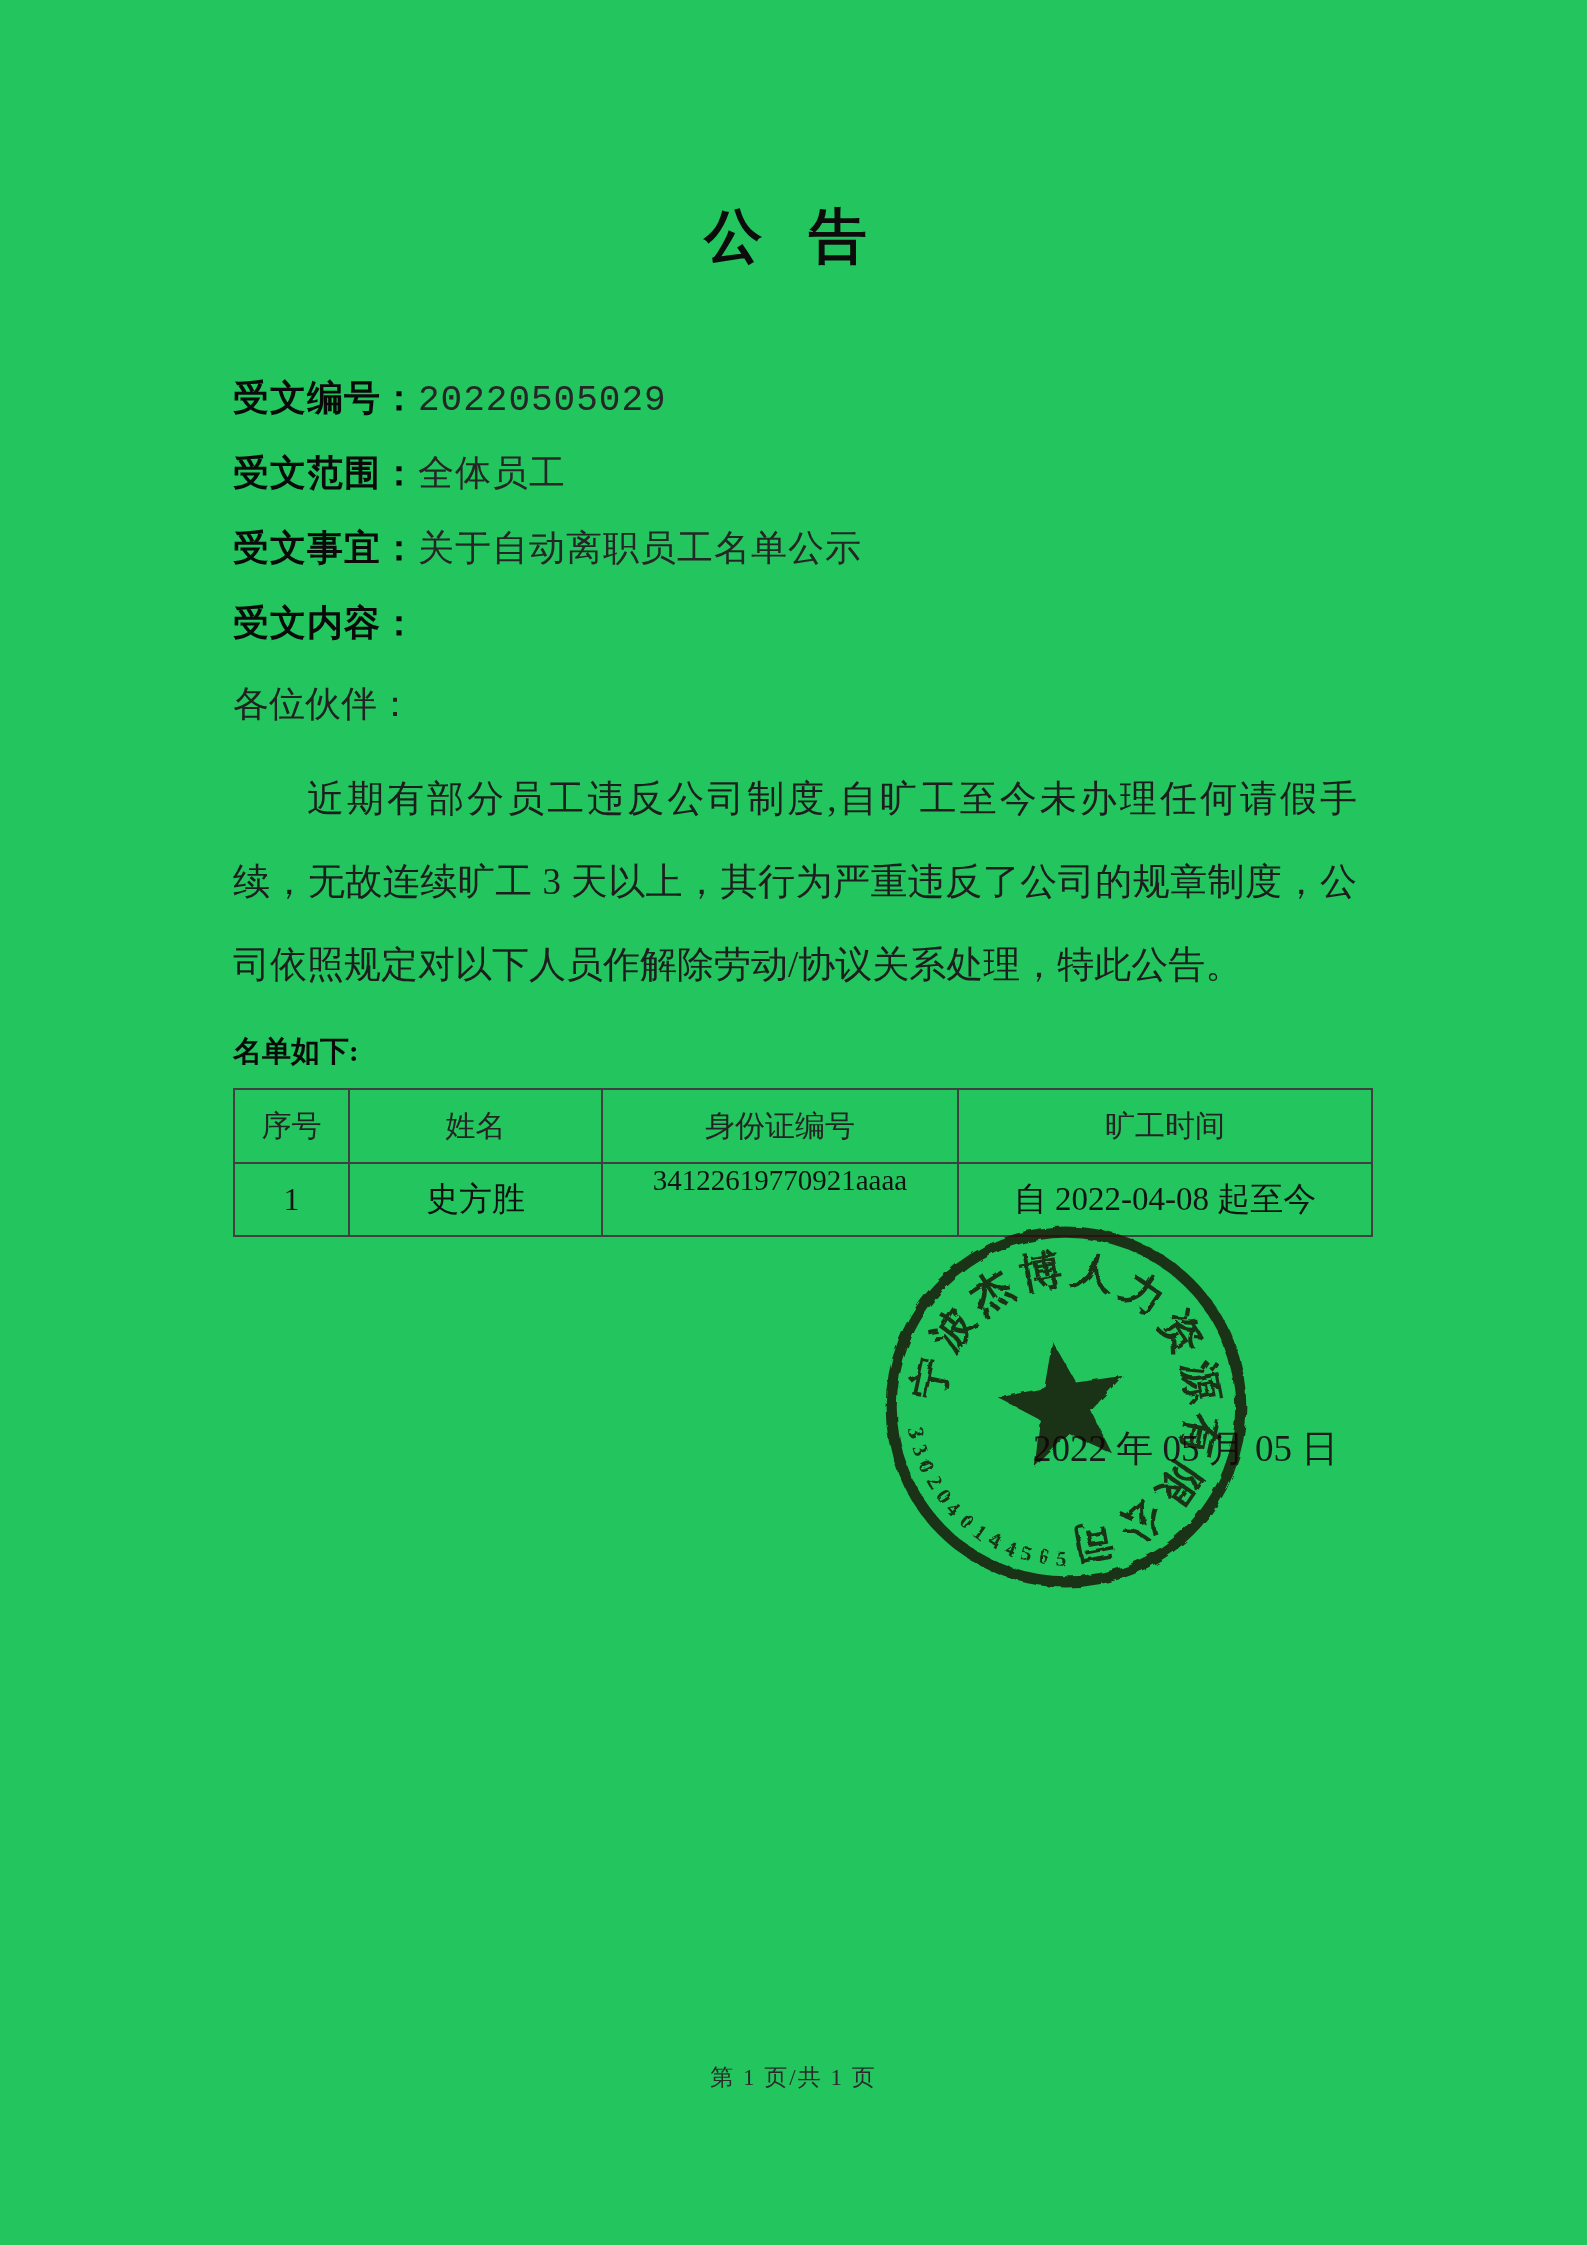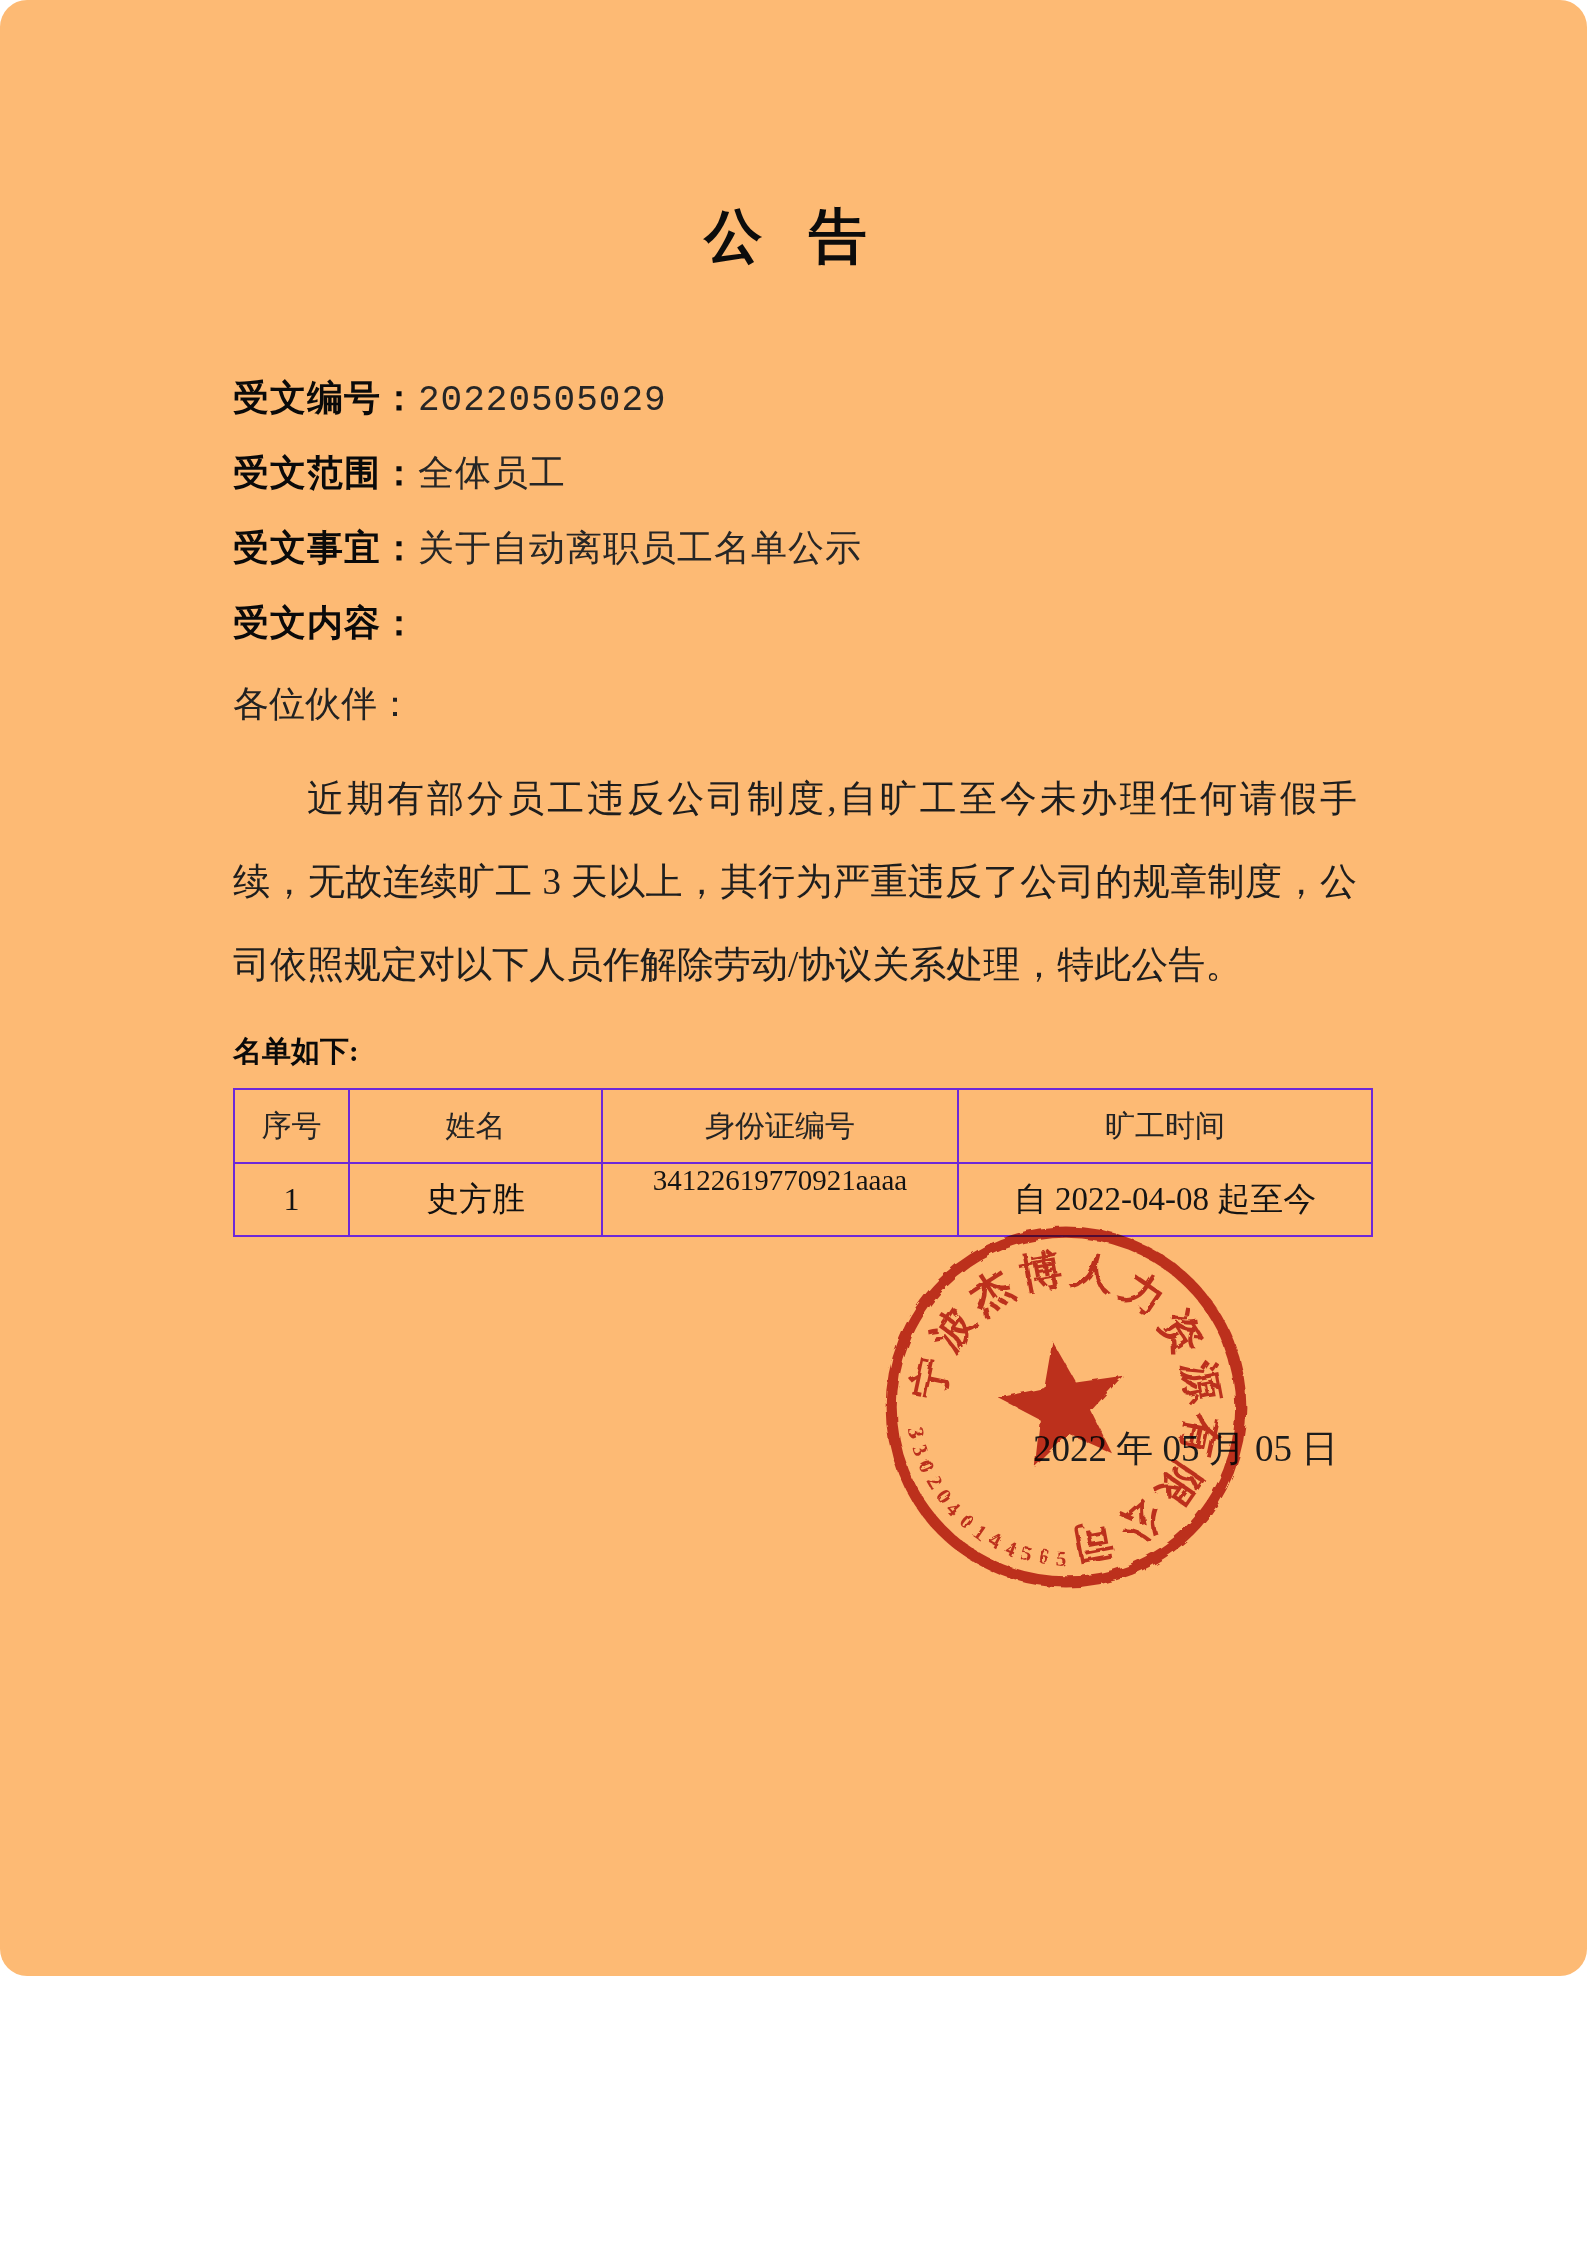--- a/index.html
+++ b/index.html
@@ -1,23 +1,22 @@
 <!DOCTYPE html>
 <html><head>
 <meta charset="utf-8">
 <style>
   html,body{margin:0;padding:0;background:#ffffff;}
   .page{
     position:relative;
-    width:1587px;height:1976px;
-    background:#fdba74;
+    width:1587px;height:2245px;
+    background:#22c55e;
     font-family:"Liberation Serif","DejaVu Serif",serif;
     color:#141414;
     overflow:hidden;
-    border-radius:27px;
   }
   .abs{position:absolute;}
   .doc-title{
     left:0;top:198px;width:1587px;
     text-align:center;
     font-size:58px;font-weight:700;
     letter-spacing:16px;
     color:#0c0c0c;
   }
   .meta-line{
@@ -44,21 +43,21 @@
   .list-intro{
     left:233px;top:1033px;height:36px;line-height:36px;
     font-size:29px;font-weight:700;color:#0a0a0a;
   }
   table.roster{
     position:absolute;left:233px;top:1088px;
     border-collapse:collapse;table-layout:fixed;
     width:1138px;
   }
   table.roster td,table.roster th{
-    border:2px solid #6d28d9;
+    border:2px solid #404040;
     font-weight:400;
     text-align:center;
     padding:0;
     overflow:hidden;
   }
   tr.hdr{height:74px;}
   tr.datarow{height:73px;}
   tr.hdr th{font-size:30px;color:#242424;}
   td.c-seq{font-size:32px;}
   td.c-name{font-size:33px;color:#111;}

